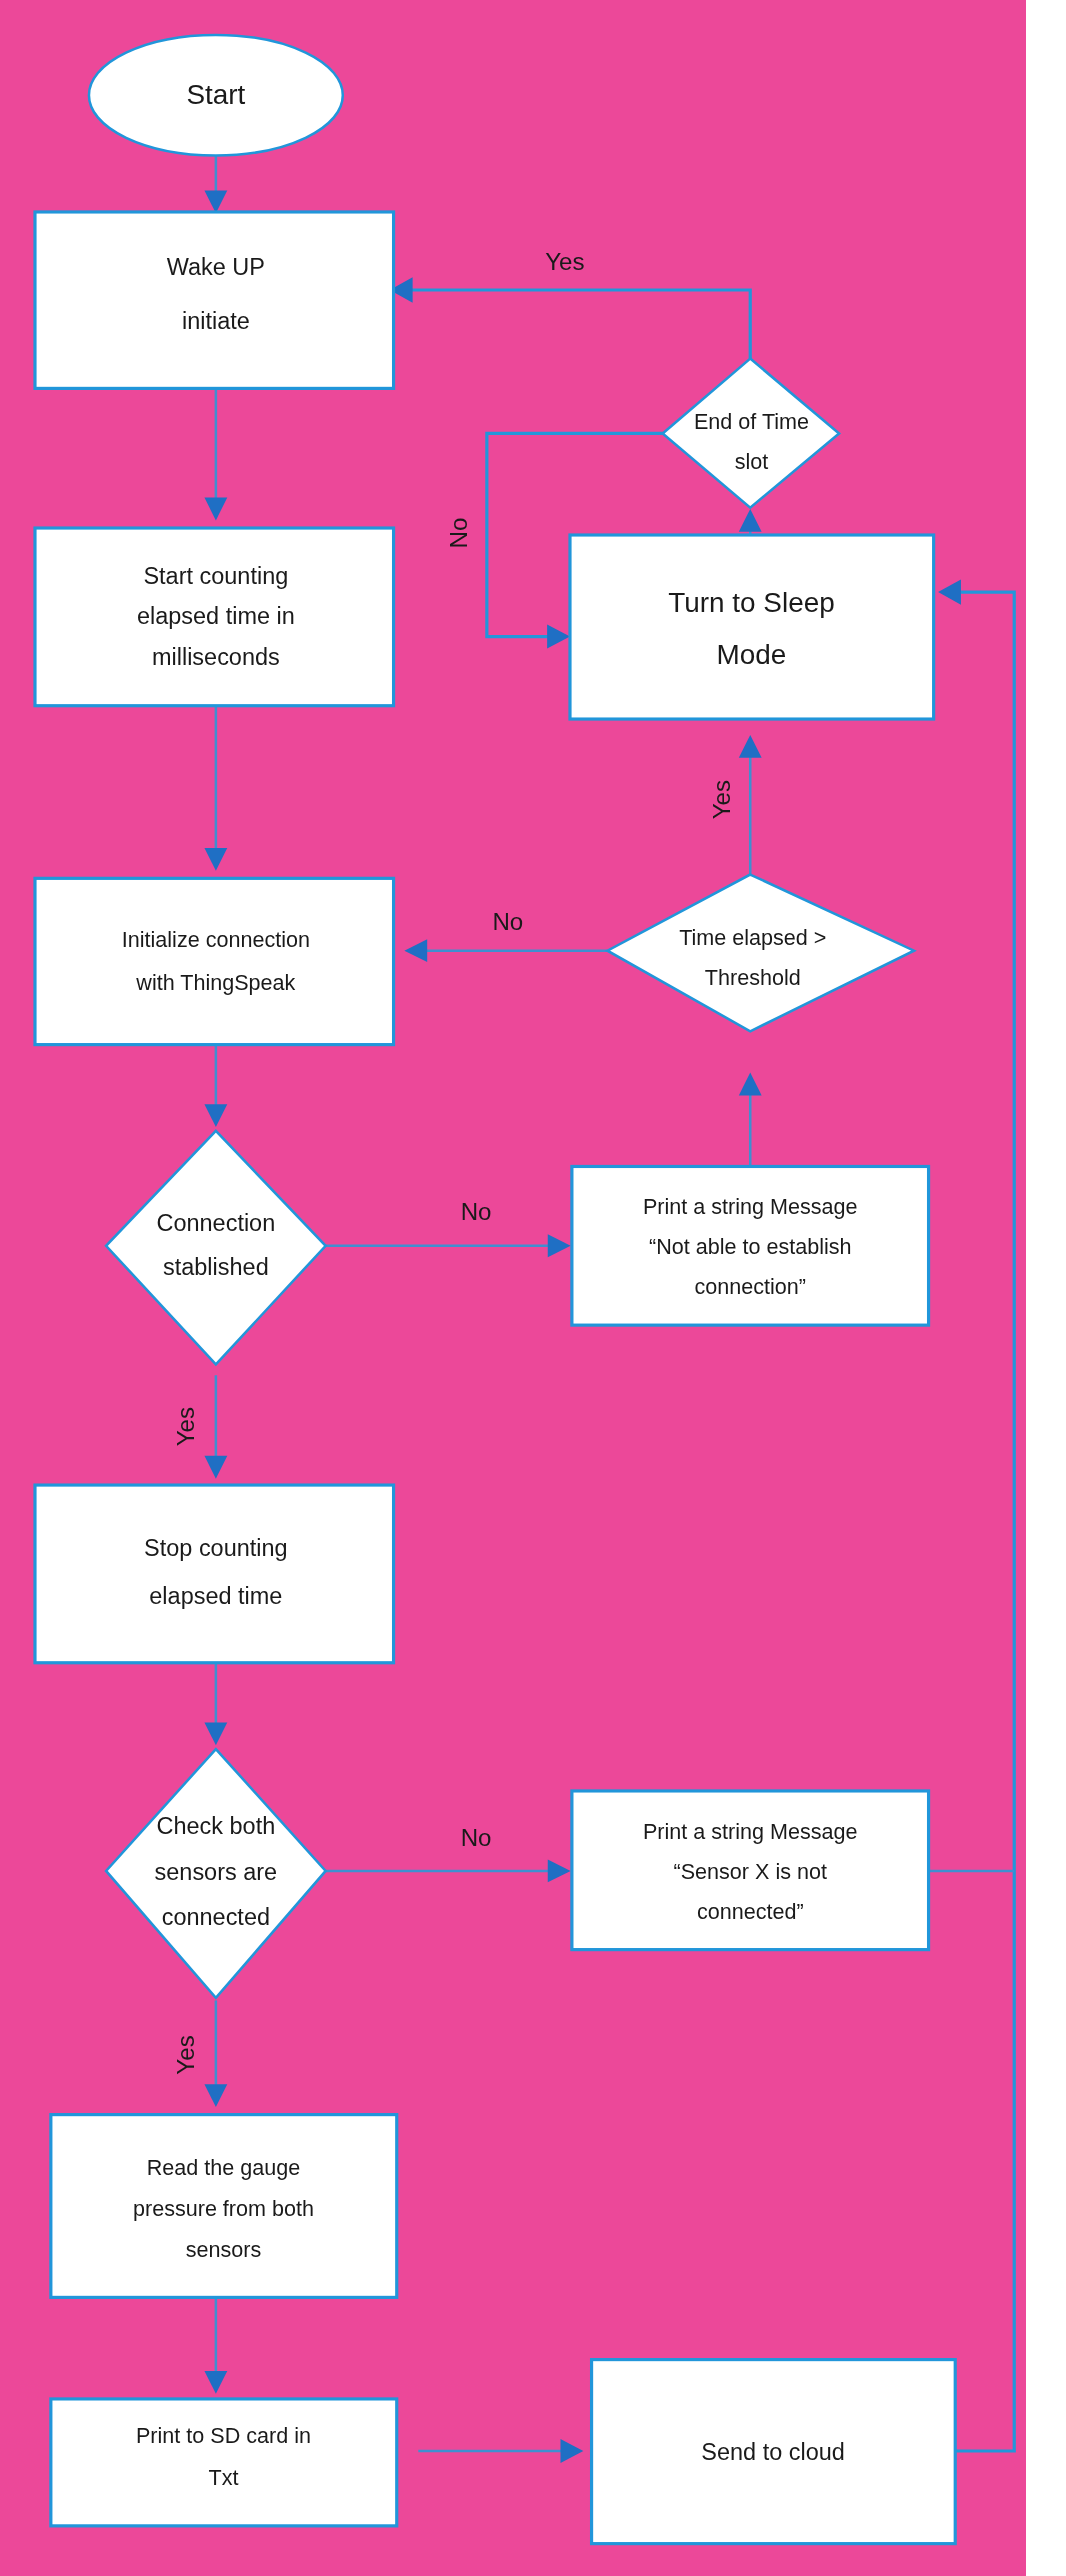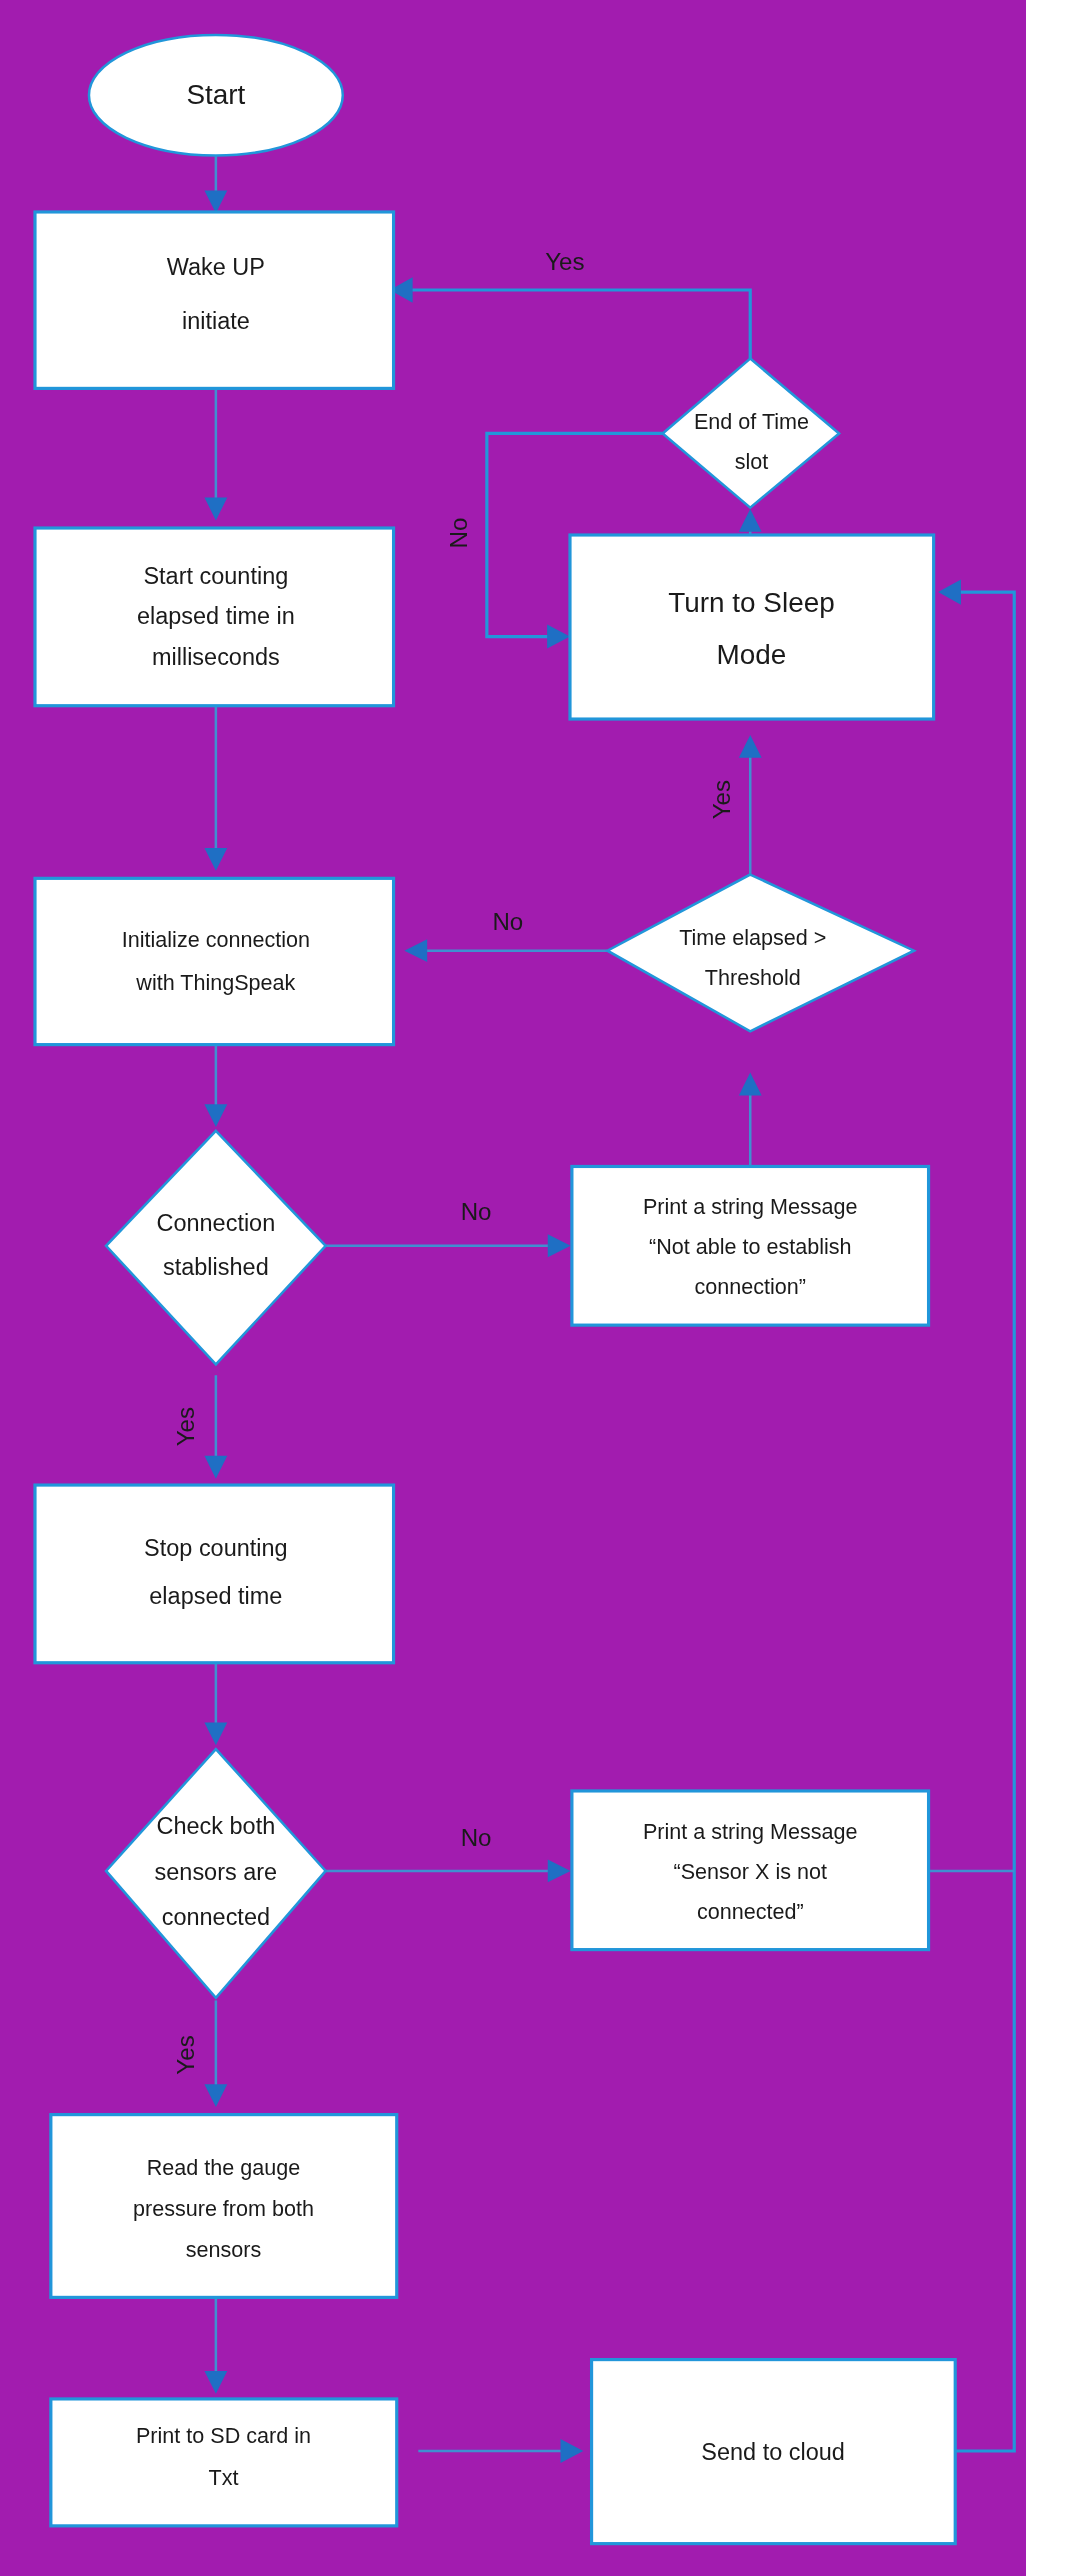--- a/index.html
+++ b/index.html
@@ -7,21 +7,21 @@
     padding: 0;
     background: #ffffff;
   }
   body {
     font-family: "Liberation Sans", sans-serif;
   }
   #flowchart-root {
     position: relative;
     width: 1026px;
     height: 2576px;
-    background: #a21caf;
+    background: #ec4899;
     overflow: hidden;
   }
   svg.diagram {
     position: absolute;
     inset: 0;
     width: 1067px;
     height: 2576px;
     display: block;
   }
   .node-shape {

